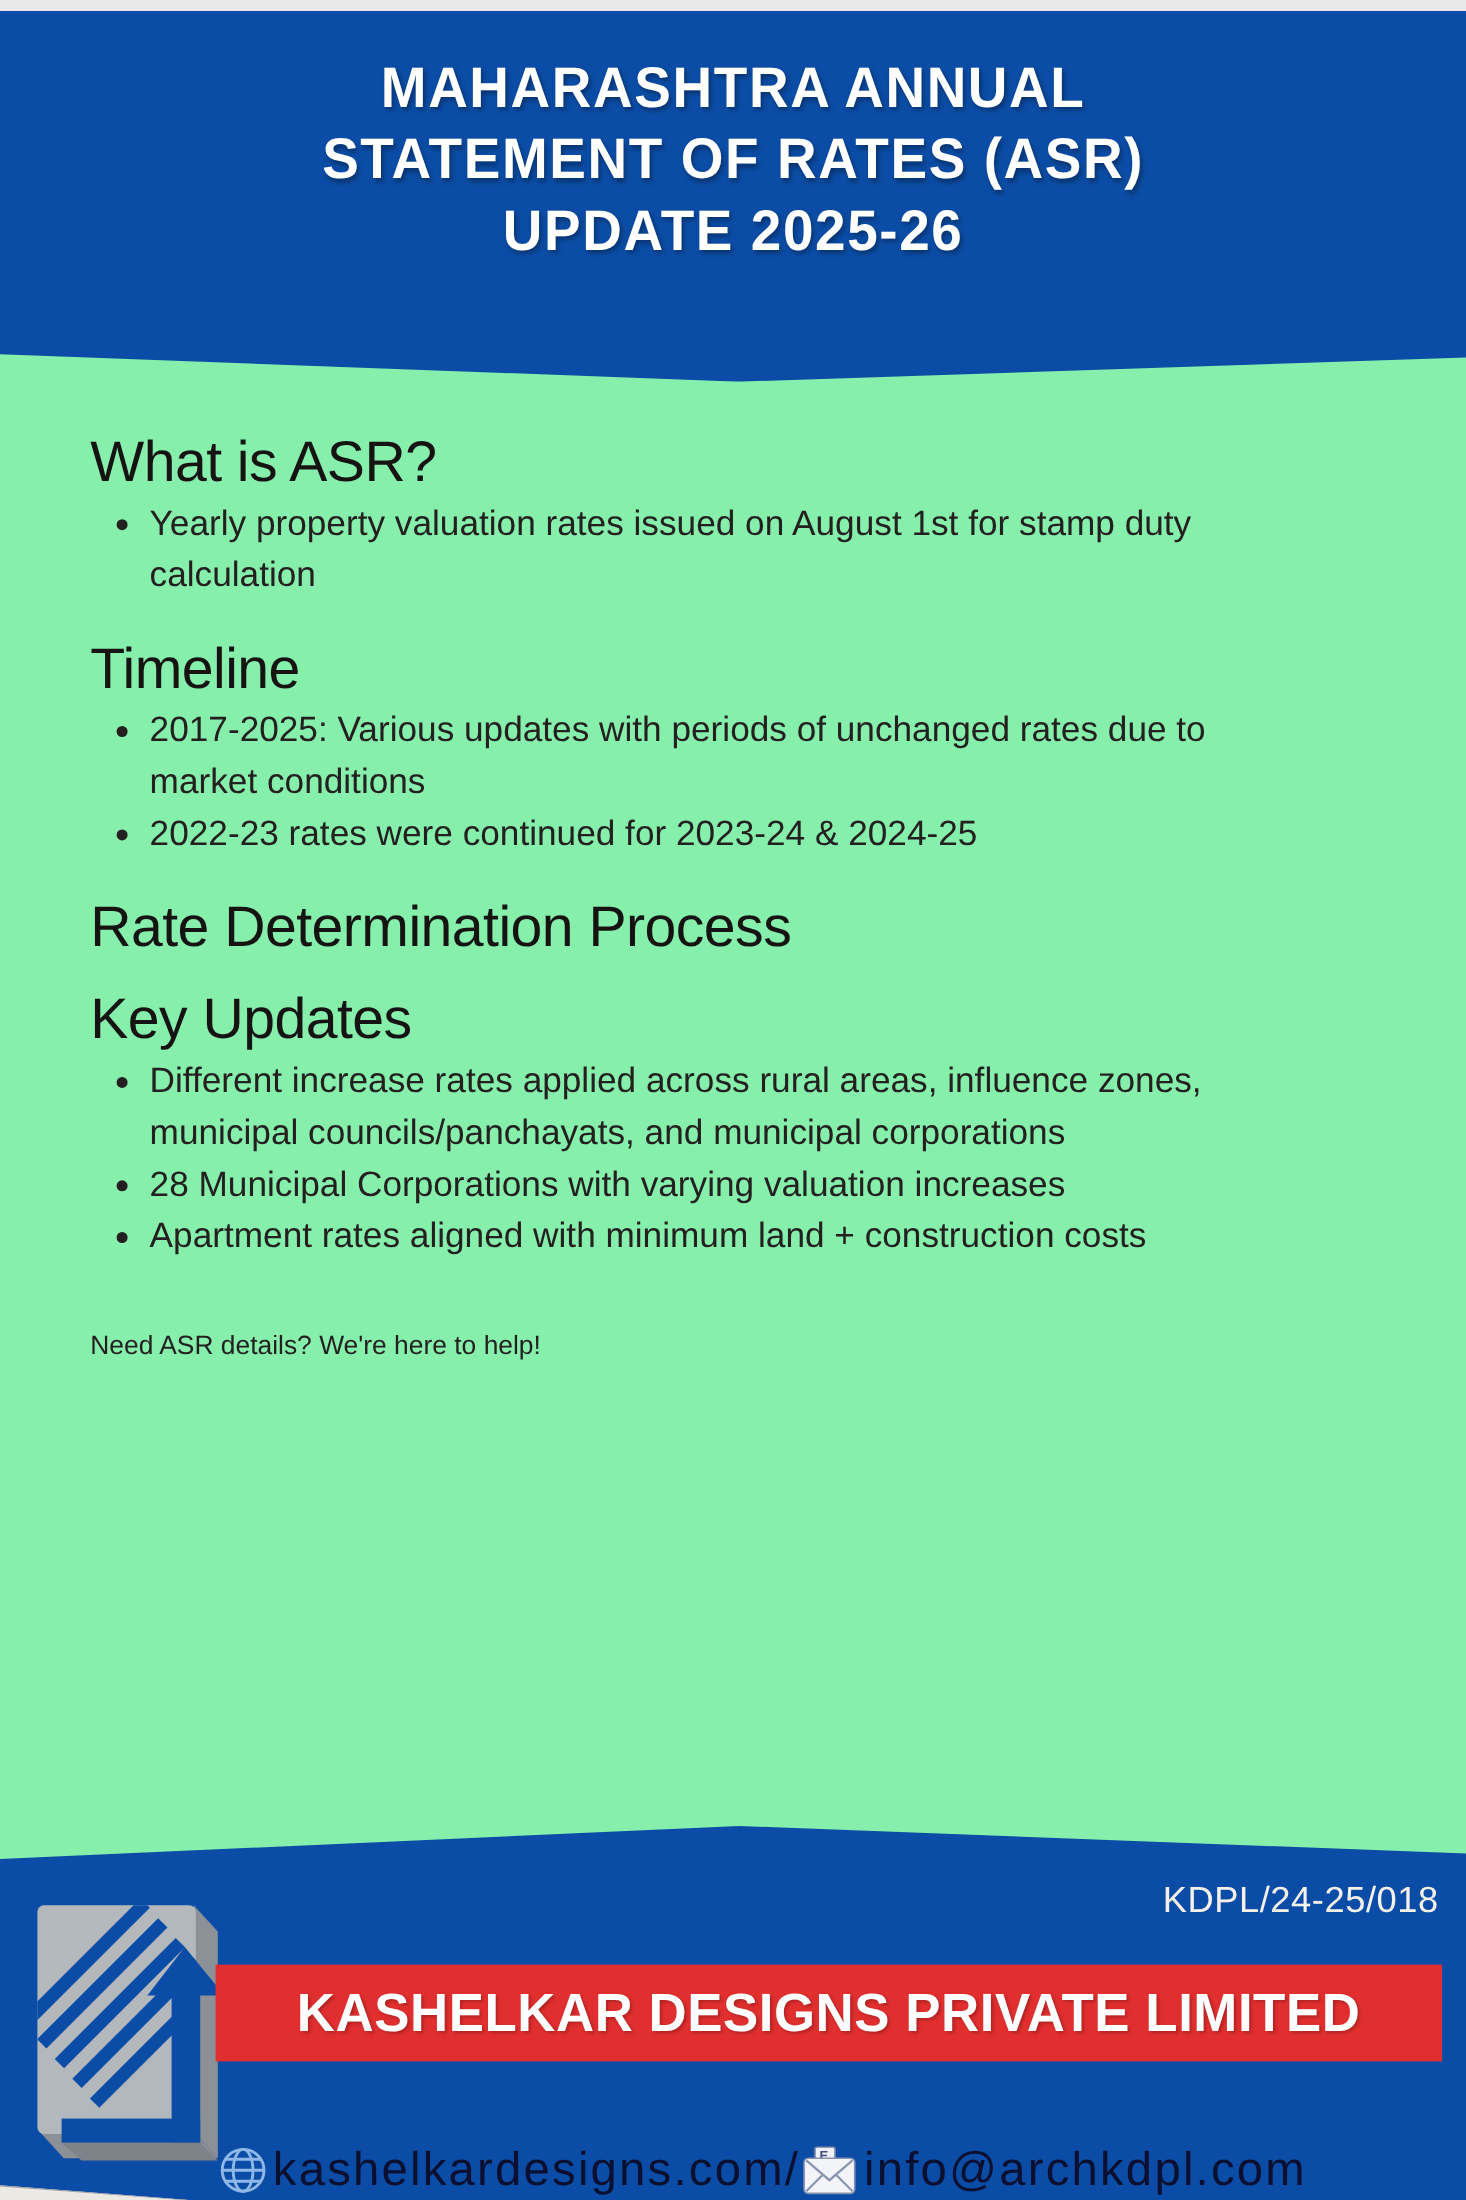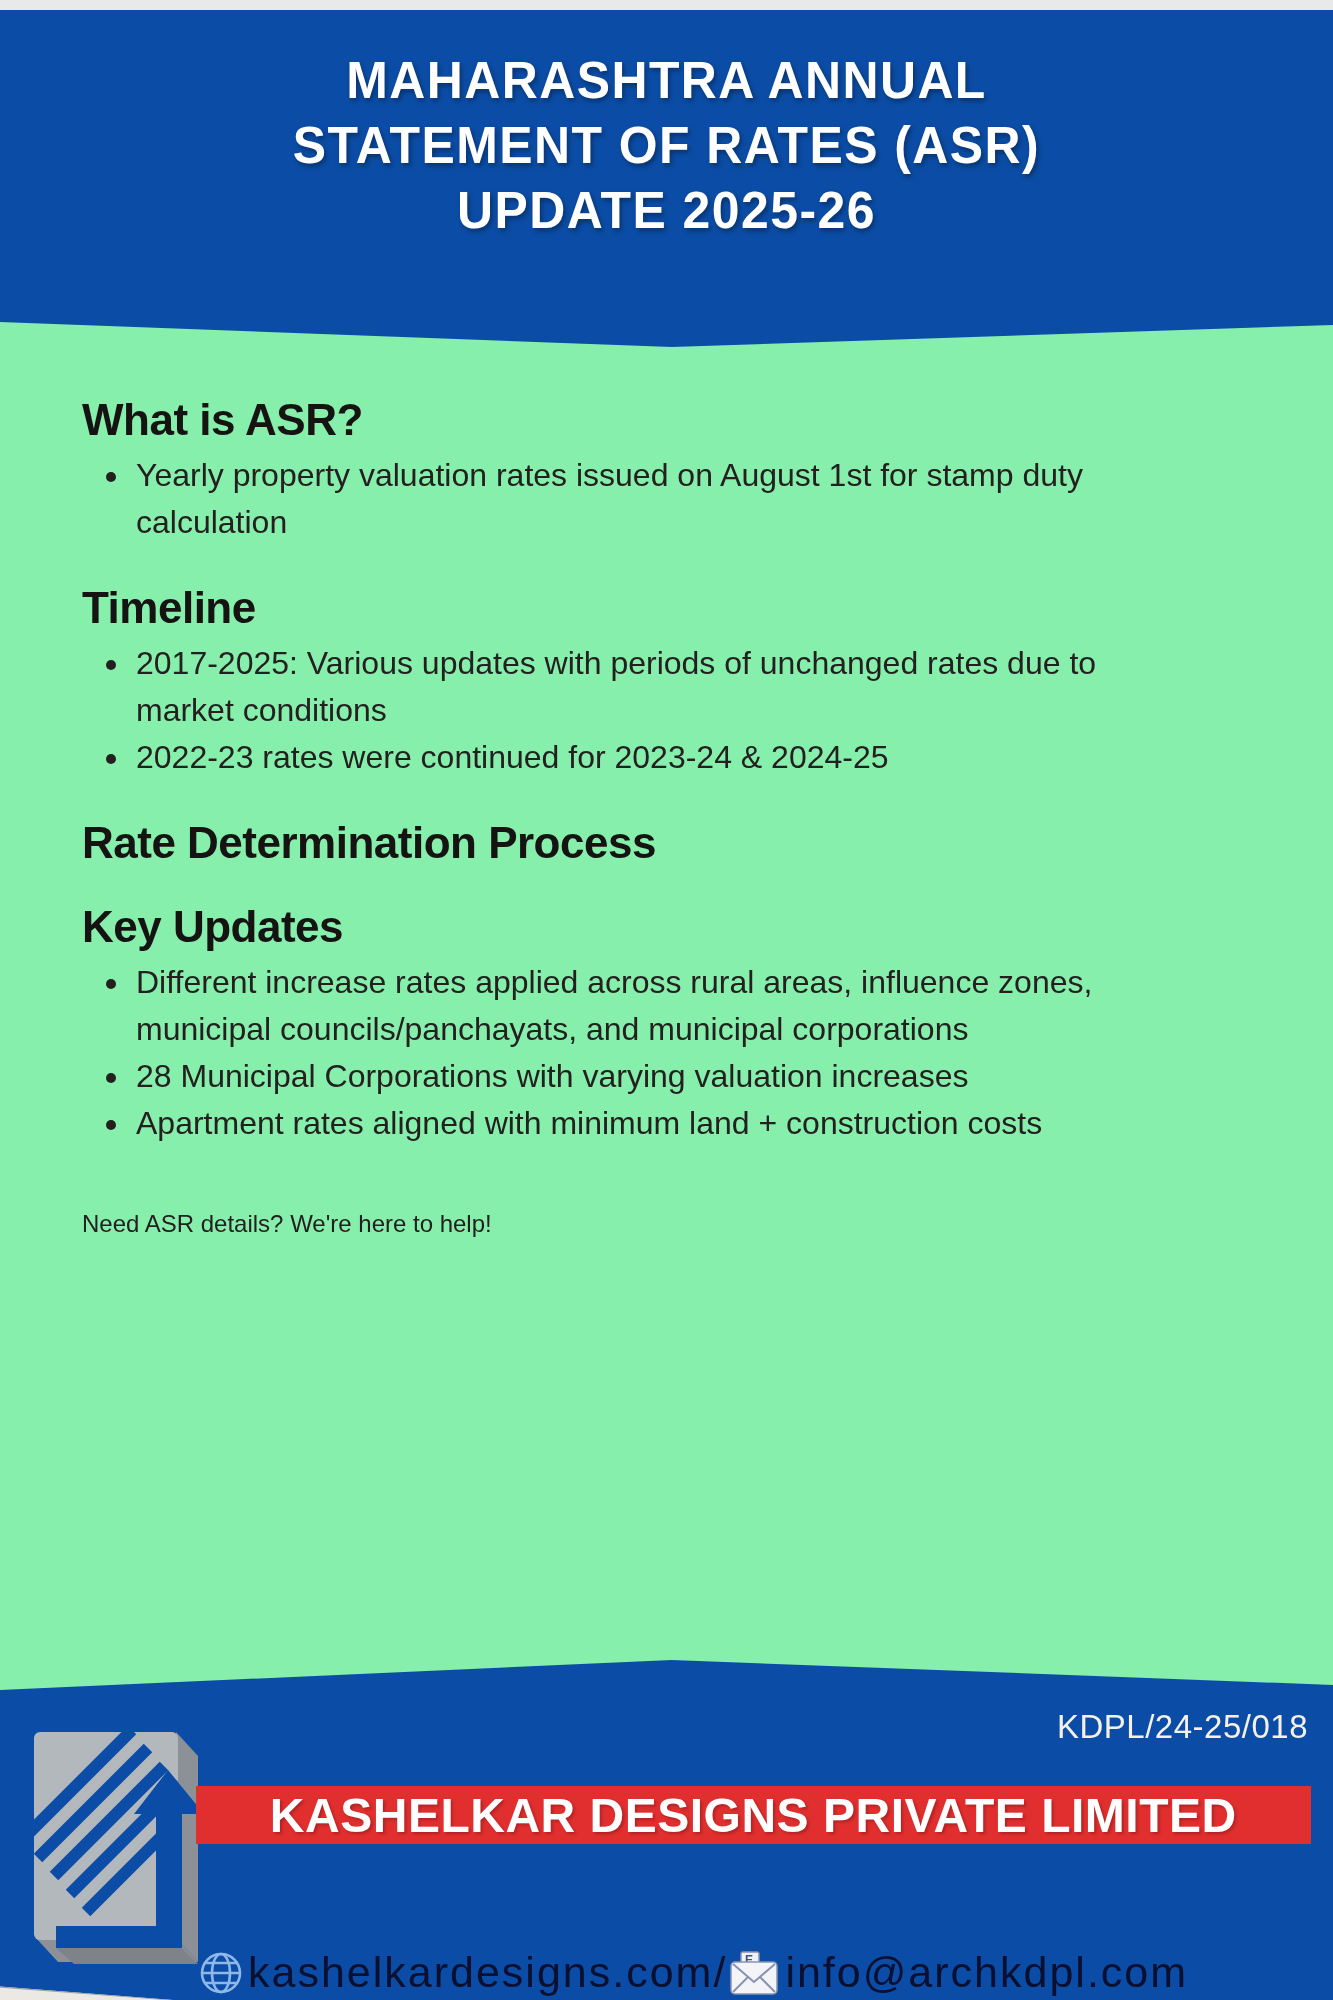--- a/index.html
+++ b/index.html
@@ -40,23 +40,23 @@
   
   .content {
     position: absolute;
     top: 388px;
     left: 82px;
     width: 1180px;
     color: #221f1f;
   }
   .section { margin-bottom: 0; }
   .section h2 {
-    font-size: 44px;
+    font-size: 52px;
     line-height: 44px;
-    font-weight: 700;
+    font-weight: 400;
     color: #161313;
     letter-spacing: -0.5px;
     margin-bottom: 10px;
     margin-top: 40px;
   }
   .section:first-child h2 { margin-top: 0; }
   .section ul {
     list-style: disc outside;
     padding-left: 50px;
     max-width: 1060px;
@@ -93,21 +93,21 @@
     letter-spacing: 0.5px;
   }
   .logo {
     position: absolute;
     left: 22px; top: 62px;
     width: 200px; height: 258px;
   }
   .company-banner {
     position: absolute;
     left: 196px; right: 22px;
-    top: 126px; height: 58px;
+    top: 126px; height: 88px;
     background: #e12f2f;
     display: flex;
     align-items: center;
     justify-content: center;
   }
   .company-banner span {
     color: #ffffff;
     font-weight: 800;
     font-size: 49px;
     letter-spacing: 0.5px;

